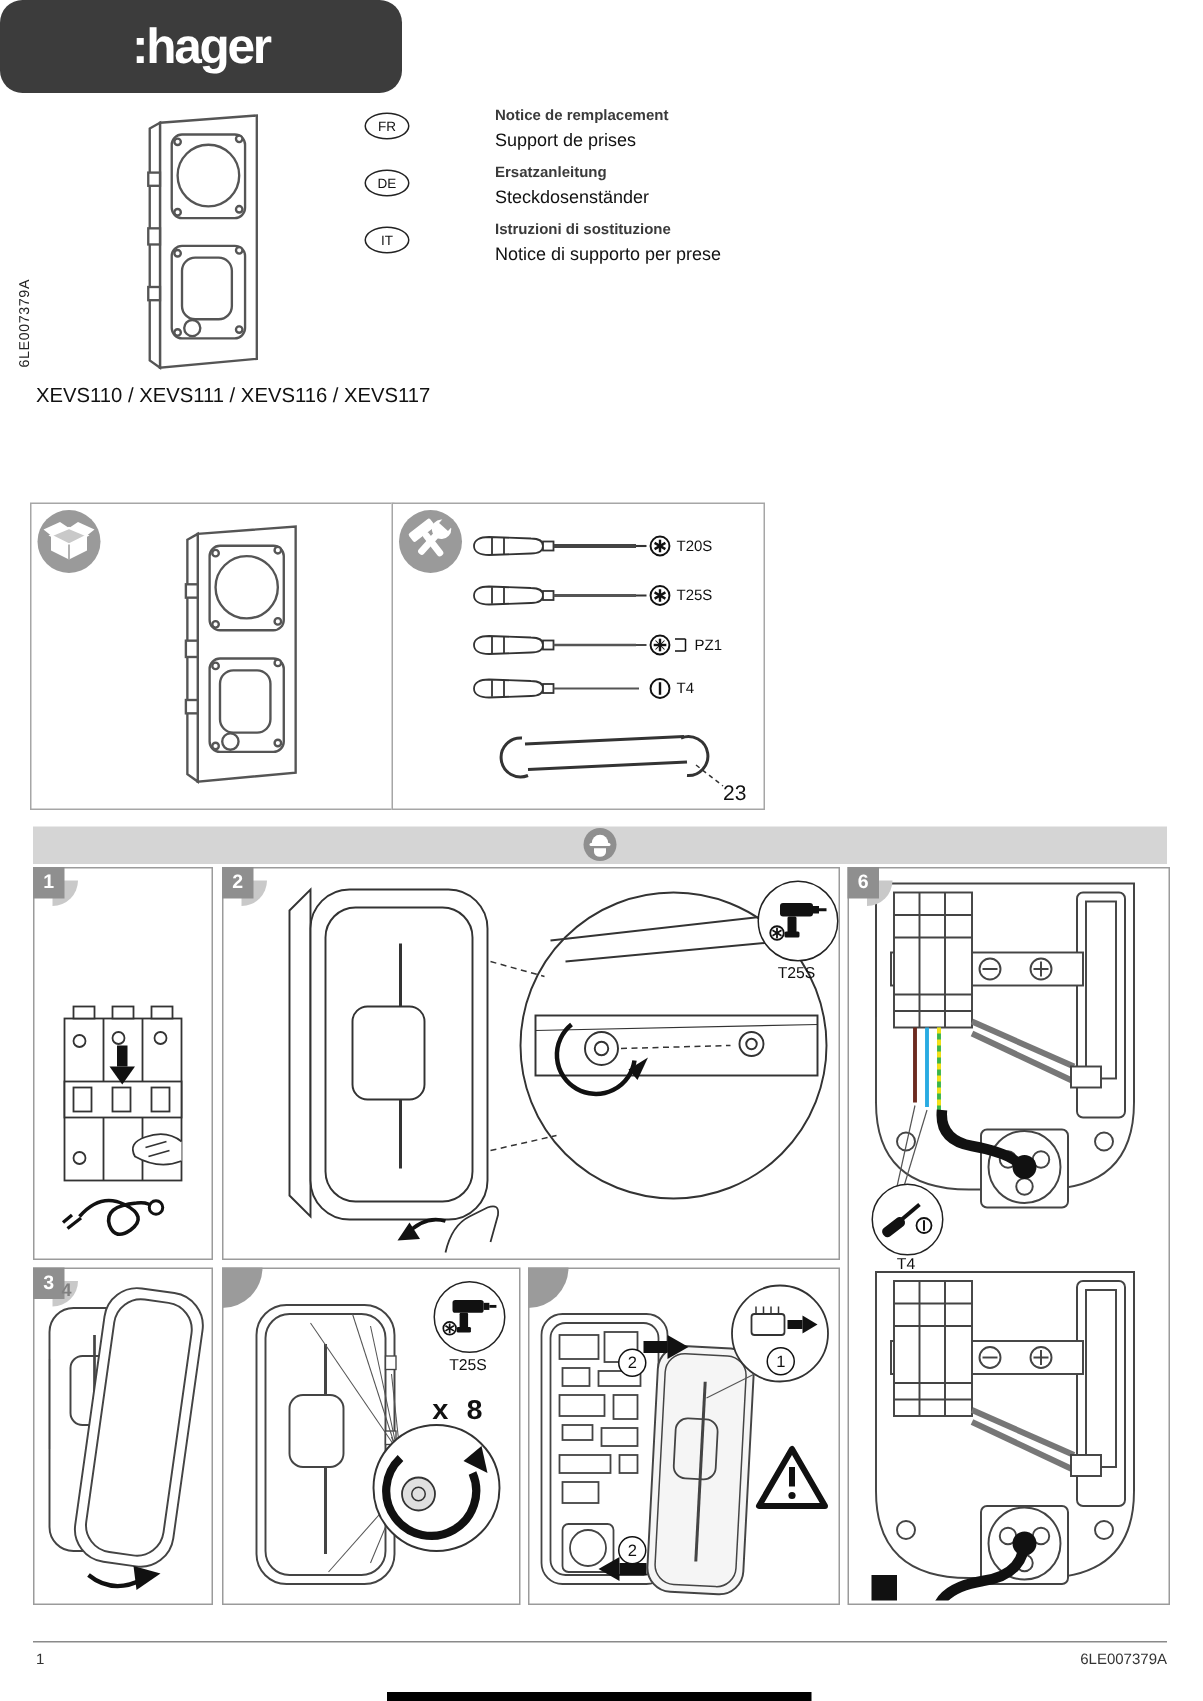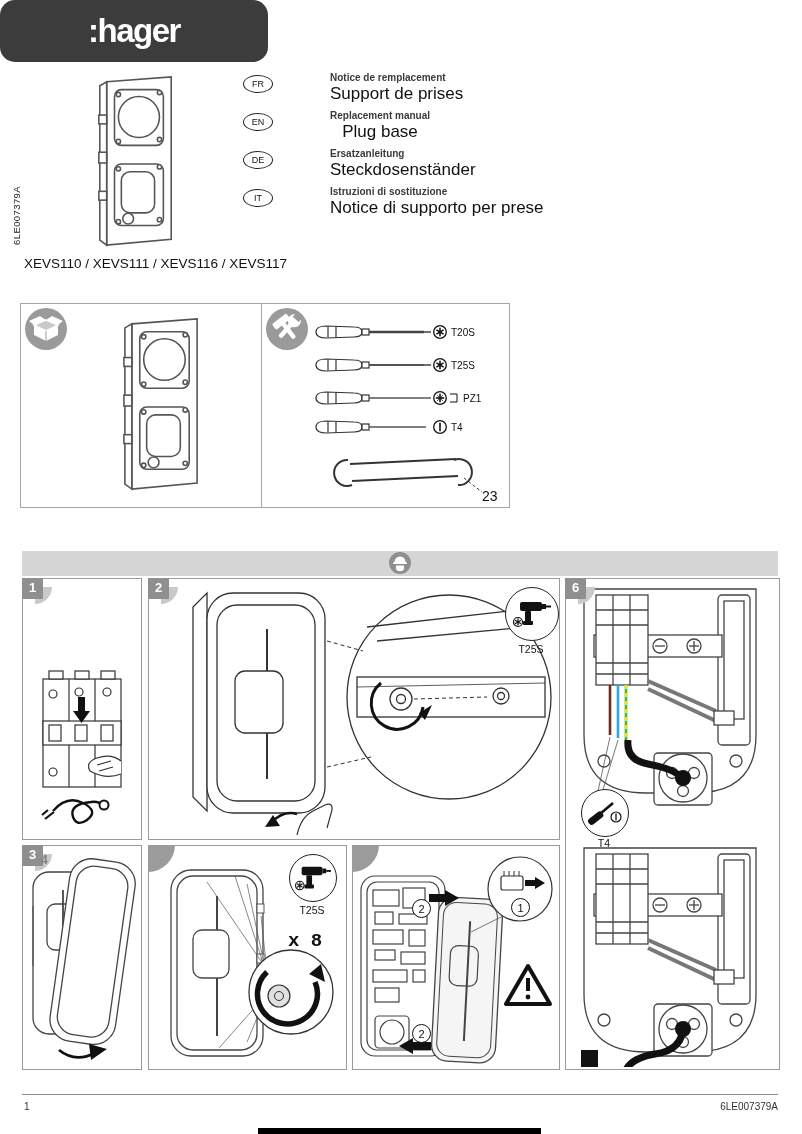--- a/index.html
+++ b/index.html
@@ -11,24 +11,24 @@
   .logo{color:#fff;font-size:33px;font-weight:bold;letter-spacing:-1.5px;}
   .side-code{position:absolute;left:11px;top:186px;writing-mode:vertical-rl;transform:rotate(180deg);
              font-size:9.5px;color:#222;letter-spacing:.4px;}
   .top-plate{position:absolute;left:86px;top:74px;}
   
   .lang-list{position:absolute;left:243px;top:72px;}
   .lang-row{display:flex;margin-bottom:8px;gap:43px;}
   .lang-badge{width:28px;height:16px;border:1.3px solid #222;border-radius:50%;flex:none;
               display:flex;align-items:center;justify-content:center;font-size:9px;margin:3px 14px 0 0;}
   .lang-sub{font-size:10px;font-weight:bold;color:#3a3a3a;line-height:12px;}
-  .lang-title{font-size:17px;line-height:17px;margin-top:1px;text-align:center;}
+  .lang-title{font-size:12px;line-height:17px;margin-top:1px;}
   .codes{position:absolute;left:24px;top:256px;font-size:13.5px;}
   
-  .box{position:absolute;border:1px solid #a6a6a6;background:#fff;}
+  .box{position:absolute;border:1px solid #a6a6a6;background:#fff;margin-top:32px;}
   #box-contents{left:20px;top:303px;width:241px;height:203px;}
   #box-tools{left:261px;top:303px;width:247px;height:203px;}
   .box-icon{position:absolute;left:4px;top:4px;width:42px;height:42px;border-radius:50%;background:#9a9a9a;}
   .tool-row{position:absolute;left:52px;display:flex;align-items:center;height:16px;}
   .tool-label{font-size:10px;margin-left:3px;white-space:nowrap;}
   .wrench-wrap{position:absolute;left:52px;top:140px;}
   .wrench-label{position:absolute;left:168px;top:44px;font-size:14px;}
   
   .ibar{position:absolute;left:22px;top:551px;width:756px;height:25px;background:#d5d5d5;}
   .ibar-icon{position:absolute;left:50%;top:1px;transform:translateX(-50%);width:22px;height:22px;
@@ -106,27 +106,20 @@
 
   <div class="lang-list">
     <div class="lang-row">
       <span class="lang-badge">FR</span>
       <span>
         <div class="lang-sub">Notice de remplacement</div>
         <div class="lang-title">Support de prises</div>
       </span>
     </div>
     <div class="lang-row">
-      <span class="lang-badge">EN</span>
-      <span>
-        <div class="lang-sub">Replacement manual</div>
-        <div class="lang-title">Plug base</div>
-      </span>
-    </div>
-    <div class="lang-row">
       <span class="lang-badge">DE</span>
       <span>
         <div class="lang-sub">Ersatzanleitung</div>
         <div class="lang-title">Steckdosenständer</div>
       </span>
     </div>
     <div class="lang-row">
       <span class="lang-badge">IT</span>
       <span>
         <div class="lang-sub">Istruzioni di sostituzione</div>

